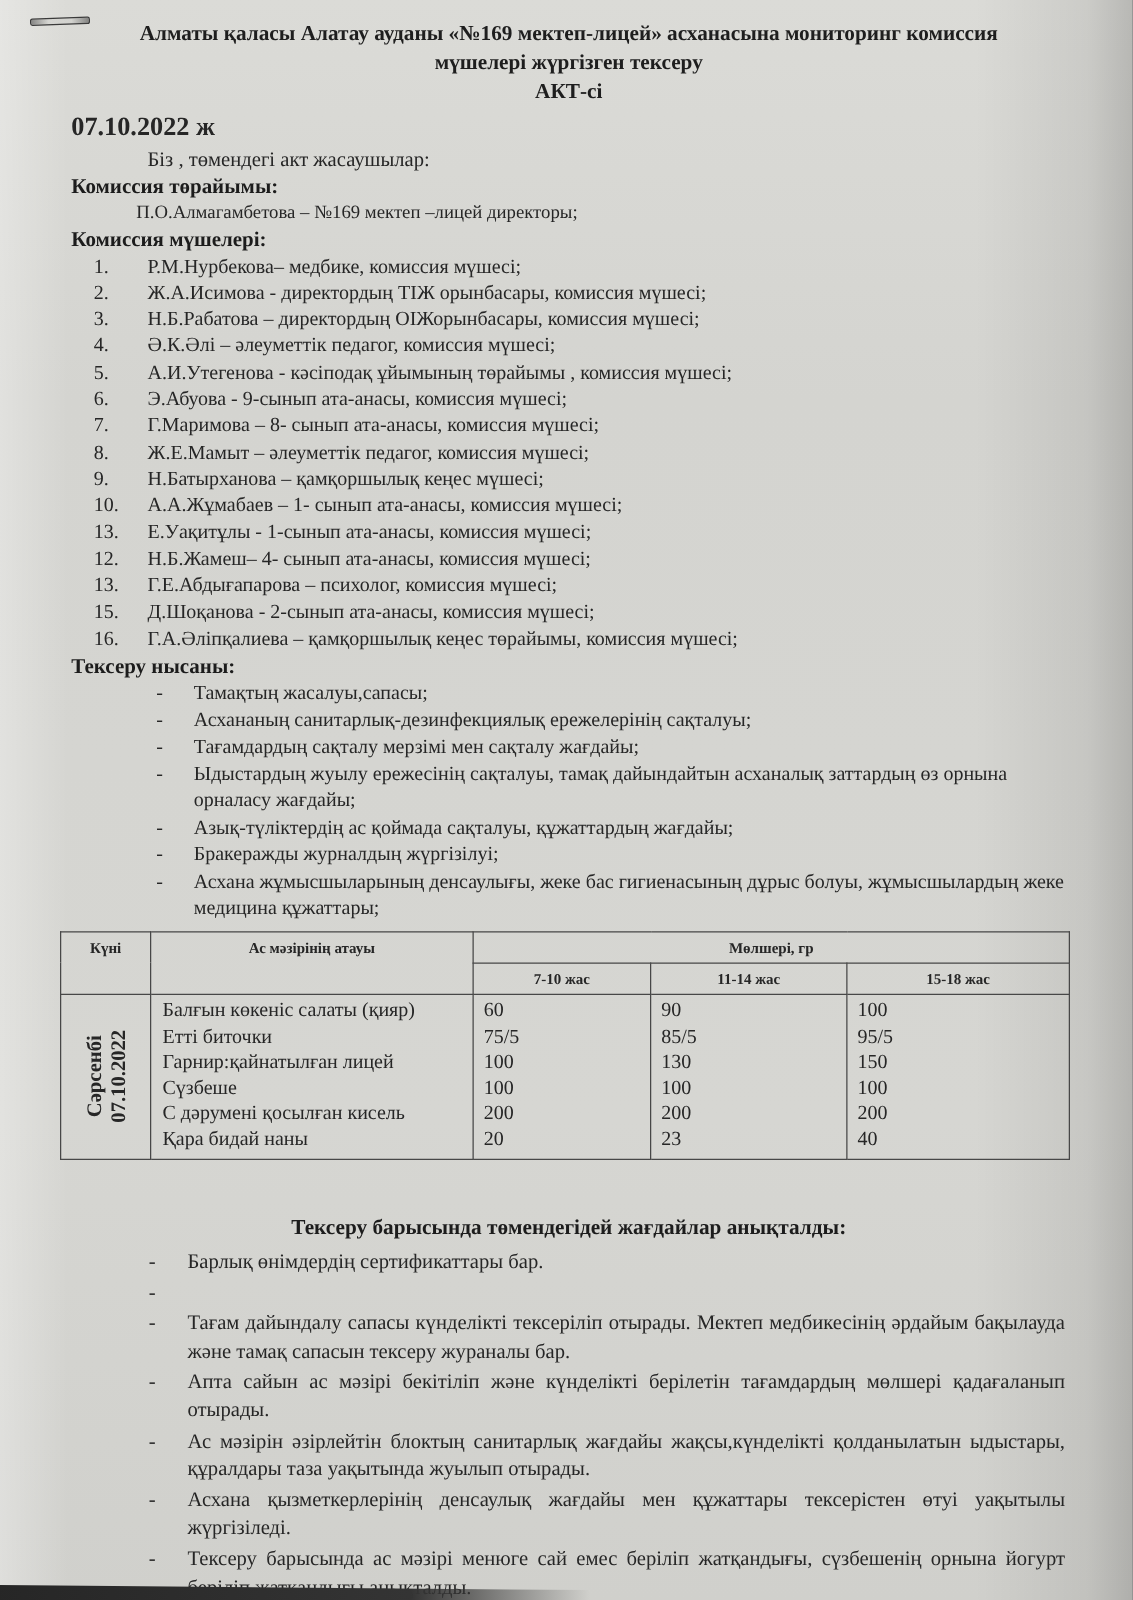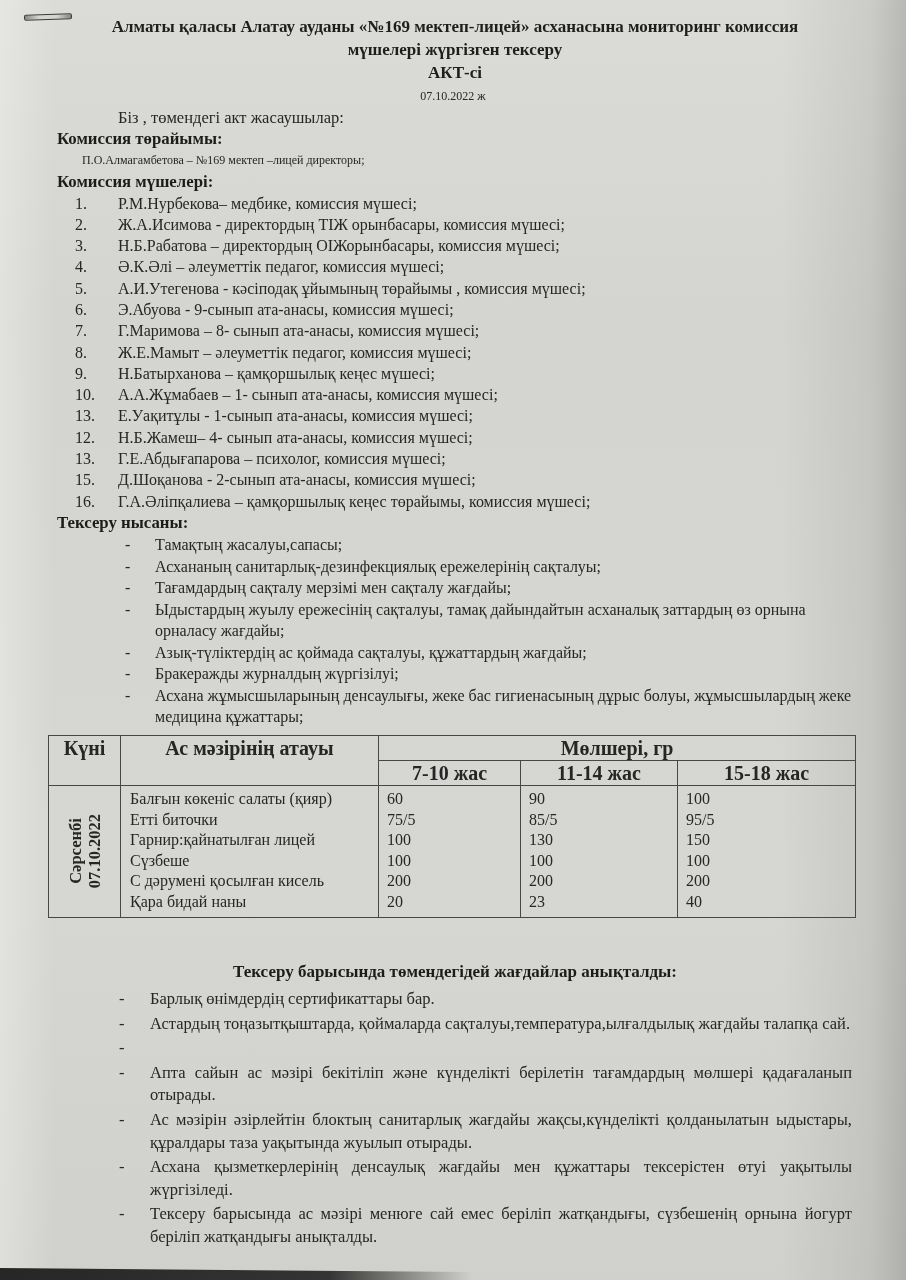--- a/index.html
+++ b/index.html
@@ -15,42 +15,42 @@
   .content { position:absolute; inset:0; padding:15px 53px 0 57px; }
 
   .pen-mark {
     position:absolute; left:24px; top:14px; width:48px; height:6px;
     border:1.5px solid #3a3a3a; border-radius:2px;
     background:linear-gradient(90deg, rgba(60,60,60,0.55), rgba(60,60,60,0.05) 30%, rgba(60,60,60,0.05) 70%, rgba(60,60,60,0.55));
     transform:rotate(-2deg);
   }
 
   .title { text-align:center; font-weight:bold; font-size:17px; line-height:23px; color:#1e1e1e; }
-  .doc-date { text-align:center; font-weight:normal; font-size:12px; margin:5px 4px 0 0; }
+  .doc-date { text-align:left; font-weight:bold; font-size:21px; margin:5px 4px 0 0; }
 
   .intro { margin:3px 0 0 61px; font-size:16.5px; line-height:21px; }
   .h-bold { font-weight:bold; font-size:16.8px; line-height:21.5px; color:#1c1c1c; }
-  .indent { margin-left:25px; font-size:12px; line-height:21.5px; }
+  .indent { margin-left:52px; font-size:15px; line-height:21.5px; }
 
   .members { }
   .member-row { display:flex; font-size:16px; line-height:21.3px; }
   .member-num { width:43px; margin-left:18px; flex:none; }
   .member-text { flex:1;font-family:Liberation Serif, serif; }
 
   .scope { margin-top:1px; }
   .scope-item { display:flex; font-size:16px; line-height:21.5px; }
   .scope-dash { width:30px; margin-left:68px; flex:none; text-align:left; }
   .scope-text { flex:1; max-width:705px; }
 
   table.menu {
     margin:7px 0 0 -9px; width:807px; border-collapse:collapse; table-layout:fixed;
     font-size:16px;
   }
   table.menu th, table.menu td { border:1.6px solid #474747; padding:0; vertical-align:top; }
-  table.menu th { font-weight:bold; font-size:20px; line-height:22px; padding:1px 4px;margin-top:32px; }
+  table.menu th { font-weight:bold; font-size:12px; line-height:22px; padding:1px 4px;margin-top:32px; }
   .col-day { width:72px; } .col-menu { width:258px; } .col-a1 { width:142px; } .col-a2 { width:157px; } .col-a3 { width:178px; }
   .day-cell { position:relative; }
   .day-vert {
     position:absolute; left:50%; top:50%;
     transform:translate(-50%,-50%) rotate(-90deg);
     white-space:nowrap; font-weight:bold; font-size:16.5px; line-height:19px; text-align:center;
   }
   .menu-lines { padding:3px 4px 4px 9px; }
   .menu-lines div { line-height:20.6px; white-space:nowrap; overflow:hidden; }
   .val-lines { padding:3px 2px 4px 8px; }
@@ -256,24 +256,24 @@
     </table>
 
     <p class="h-bold findings-heading">Тексеру барысында төмендегідей жағдайлар анықталды:</p>
     <div class="findings">
       <div class="finding-item">
           <span class="finding-dash">-</span>
           <span class="finding-text">Барлық өнімдердің сертификаттары бар.</span>
         </div>
       <div class="finding-item">
           <span class="finding-dash">-</span>
-          <span class="finding-text">Астардың тоңазытқыштарда, қоймаларда сақталуы,температура,ылғалдылық жағдайы талапқа сай.</span>
-        </div>
-      <div class="finding-item">
-          <span class="finding-dash">-</span>
+        </div>
+      <div class="finding-item">
+          <span class="finding-dash">-</span>
+          <span class="finding-text">Тағам дайындалу сапасы күнделікті тексеріліп отырады. Мектеп медбикесінің әрдайым бақылауда және тамақ сапасын тексеру жураналы бар.</span>
         </div>
       <div class="finding-item">
           <span class="finding-dash">-</span>
           <span class="finding-text">Апта сайын ас мәзірі бекітіліп және күнделікті берілетін тағамдардың мөлшері қадағаланып отырады.</span>
         </div>
       <div class="finding-item">
           <span class="finding-dash">-</span>
           <span class="finding-text">Ас мәзірін әзірлейтін блоктың санитарлық жағдайы жақсы,күнделікті қолданылатын ыдыстары, құралдары таза уақытында жуылып отырады.</span>
         </div>
       <div class="finding-item">

